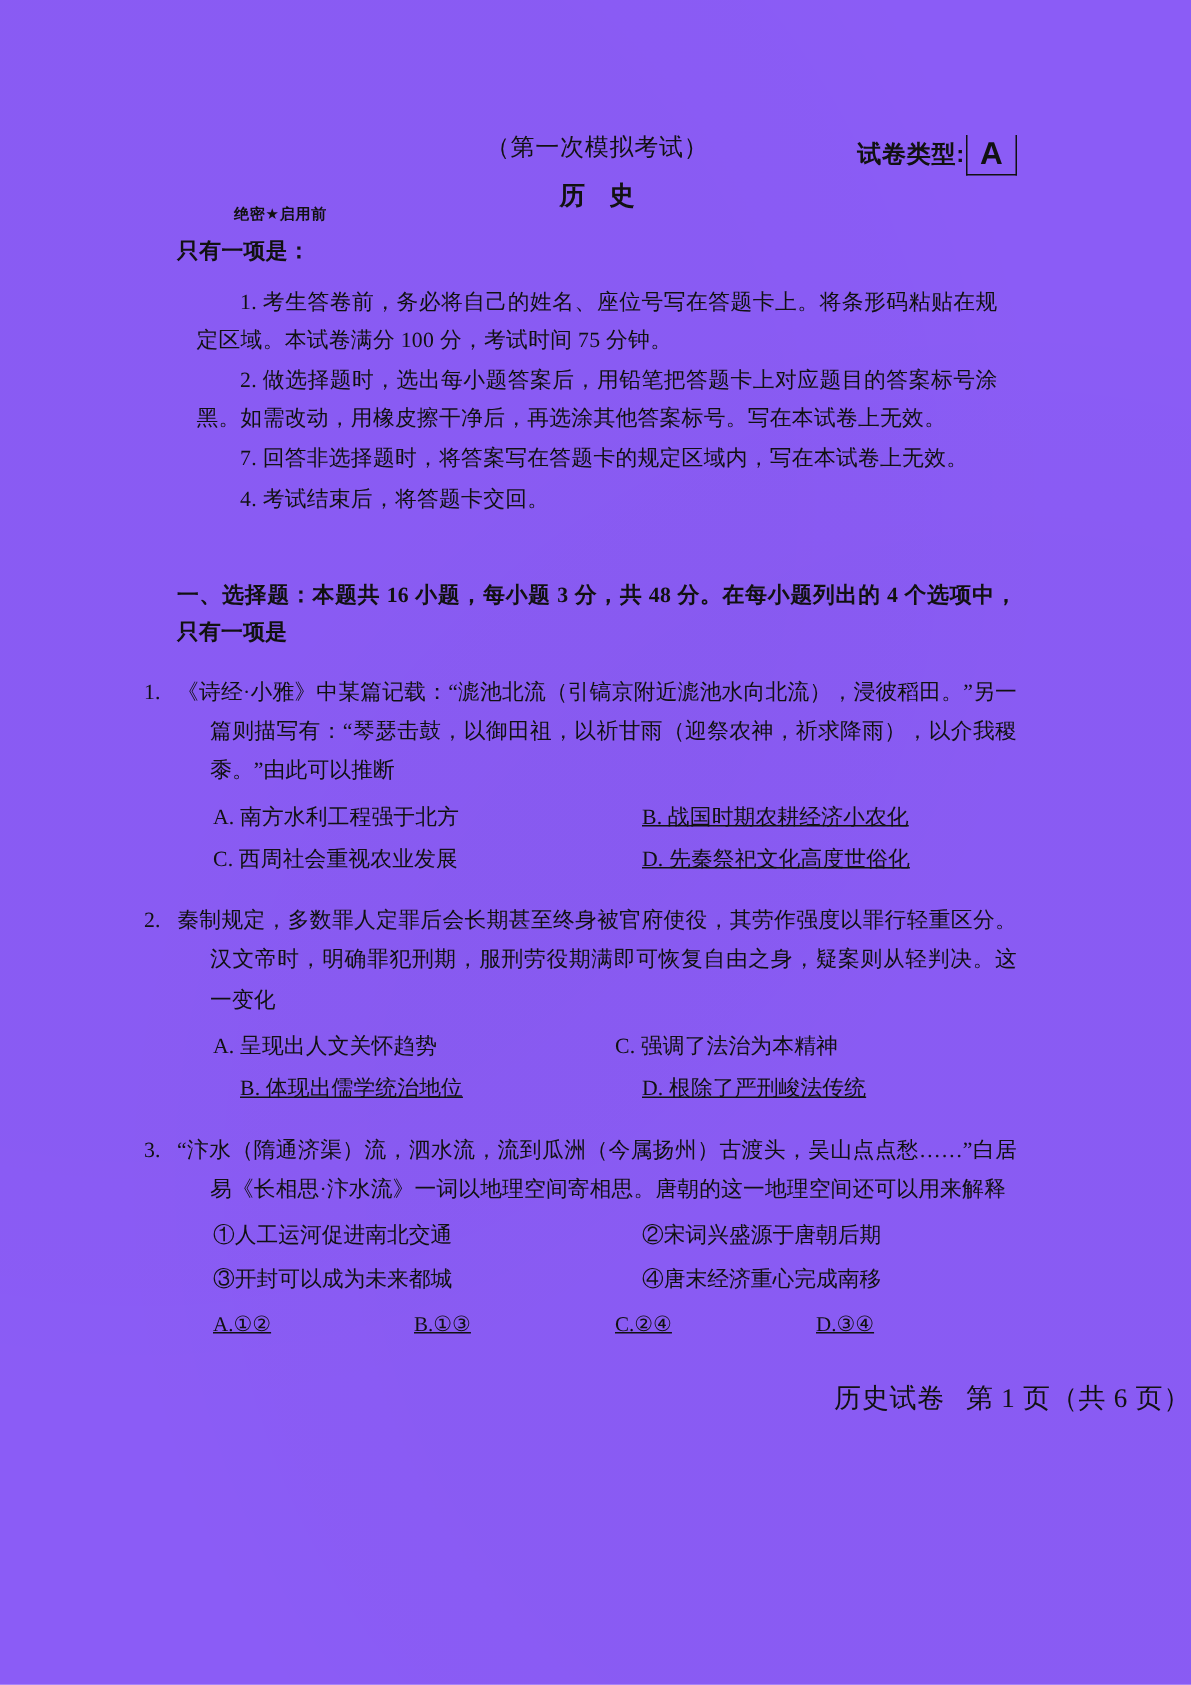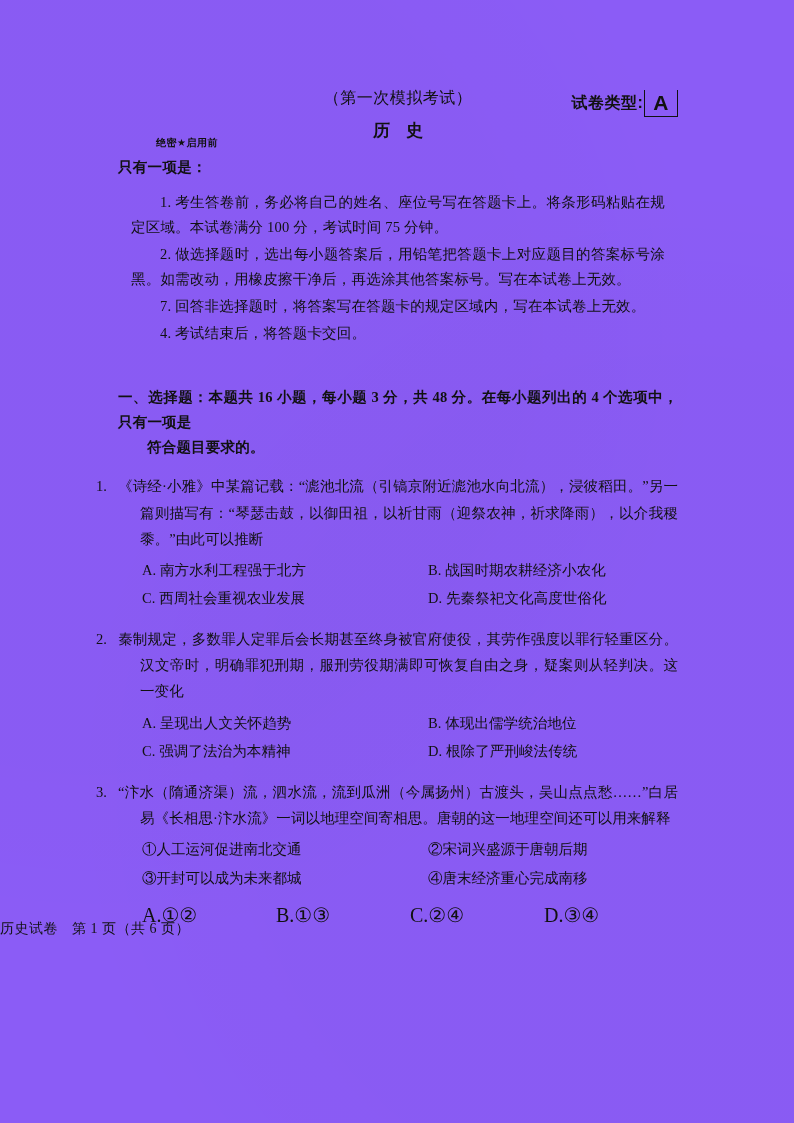--- a/index.html
+++ b/index.html
@@ -158,54 +158,56 @@
   }
   .options-2col .opt {
     width: 50%;
     font-size: 14.5px;
     line-height: 1.95;
     letter-spacing: 0.1px;
     box-sizing: border-box;
   }
   .options-2col .opt.right {
     padding-left: 18px;
+    text-decoration: underline;
   }
   .statements {
     display: flex;
     flex-wrap: wrap;
     margin-top: 4px;
     padding-left: 24px;
   }
   .statements .st {
     width: 50%;
     font-size: 14.5px;
     line-height: 1.95;
     box-sizing: border-box;
   }
   .statements .st.right {
     padding-left: 18px;
   }
   .choice-row {
     display: flex;
     margin-top: 4px;
     padding-left: 24px;
-    font-size: 20px;
+    font-size: 14px;
     line-height: 1.9;
+    text-decoration: underline;
   }
   .choice-row .ch {
     width: 25%;
   }
 
   .footer {
     position: absolute;
     left: 0;
     right: 0;
     top: 920px;
-    text-align: left;
-    font-size: 14px;
+    text-align: right;
+    font-size: 18px;
     letter-spacing: 0.5px;
     font-family: "Liberation Serif", "DejaVu Serif", serif;
   }
   .footer .gap {
     display: inline-block;
     width: 14px;
   }
 </style>
 </head>
 <body>
@@ -228,43 +230,42 @@
     <div class="notice-head">只有一项是：</div>
     <ul class="notice-list">
       <li>1. 考生答卷前，务必将自己的姓名、座位号写在答题卡上。将条形码粘贴在规定区域。本试卷满分 100 分，考试时间 75 分钟。</li>
       <li>2. 做选择题时，选出每小题答案后，用铅笔把答题卡上对应题目的答案标号涂黑。如需改动，用橡皮擦干净后，再选涂其他答案标号。写在本试卷上无效。</li>
       <li>7. 回答非选择题时，将答案写在答题卡的规定区域内，写在本试卷上无效。</li>
       <li>4. 考试结束后，将答题卡交回。</li>
     </ul>
 
     <div class="section-head">
       <span class="bold">一、选择题：</span><span class="bold">本题共 16 小题，每小题 3 分，共 48 分。在每小题列出的 4 个选项中，只有一项是</span>
-      <span class="indent-2 bold">符合题目要求的。</span>
     </div>
 
     <div class="question">
       <div class="q-stem">
         <span class="q-num">1.</span><span>《诗经·小雅》中某篇记载：“滮池北流（引镐京附近滮池水向北流），浸彼稻田。”另一篇则描写有：“琴瑟击鼓，以御田祖，以祈甘雨（迎祭农神，祈求降雨），以介我稷黍。”由此可以推断</span>
       </div>
       <div class="options-2col">
         <div class="opt">A. 南方水利工程强于北方</div>
         <div class="opt right">B. 战国时期农耕经济小农化</div>
         <div class="opt">C. 西周社会重视农业发展</div>
         <div class="opt right">D. 先秦祭祀文化高度世俗化</div>
       </div>
     </div>
 
     <div class="question">
       <div class="q-stem">
         <span class="q-num">2.</span><span>秦制规定，多数罪人定罪后会长期甚至终身被官府使役，其劳作强度以罪行轻重区分。汉文帝时，明确罪犯刑期，服刑劳役期满即可恢复自由之身，疑案则从轻判决。这一变化</span>
       </div>
       <div class="options-2col">
         <div class="opt">A. 呈现出人文关怀趋势</div>
+        <div class="opt">C. 强调了法治为本精神</div>
         <div class="opt right">B. 体现出儒学统治地位</div>
-        <div class="opt">C. 强调了法治为本精神</div>
         <div class="opt right">D. 根除了严刑峻法传统</div>
       </div>
     </div>
 
     <div class="question">
       <div class="q-stem">
         <span class="q-num">3.</span><span>“汴水（隋通济渠）流，泗水流，流到瓜洲（今属扬州）古渡头，吴山点点愁……”白居易《长相思·汴水流》一词以地理空间寄相思。唐朝的这一地理空间还可以用来解释</span>
       </div>
       <div class="statements">
         <div class="st">①人工运河促进南北交通</div>

